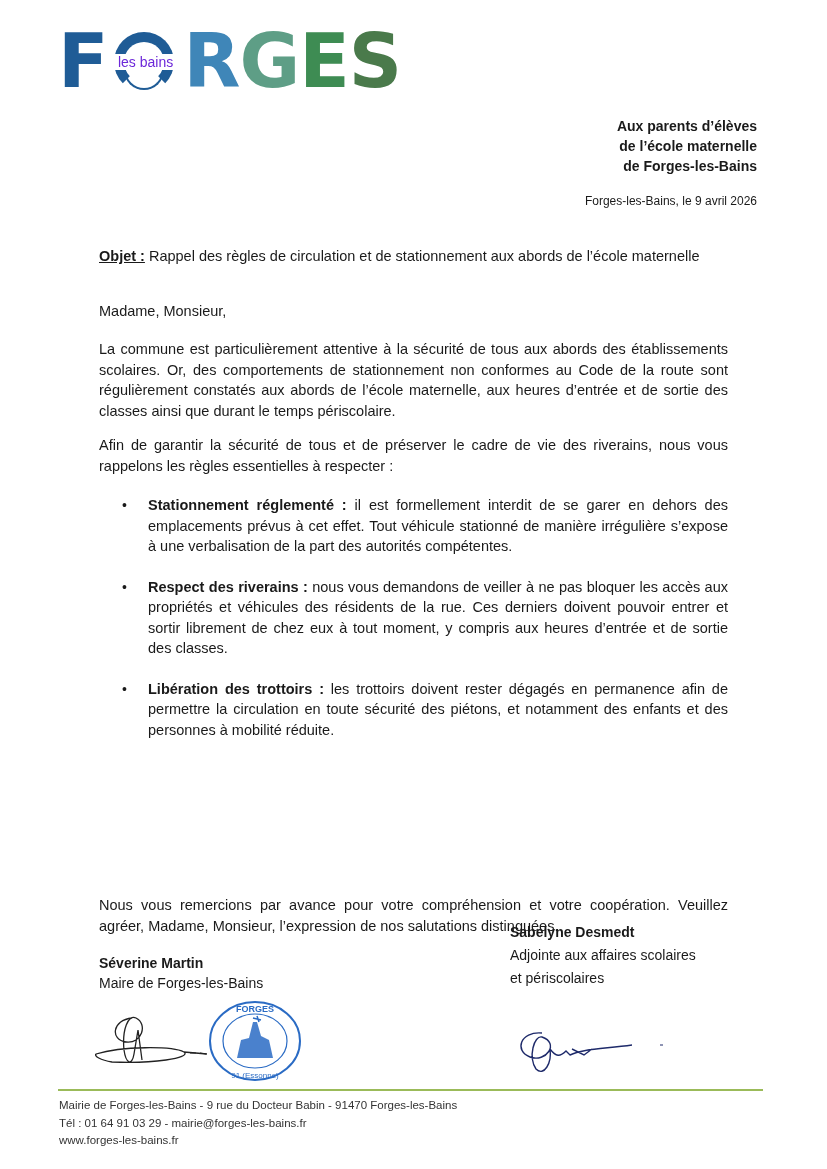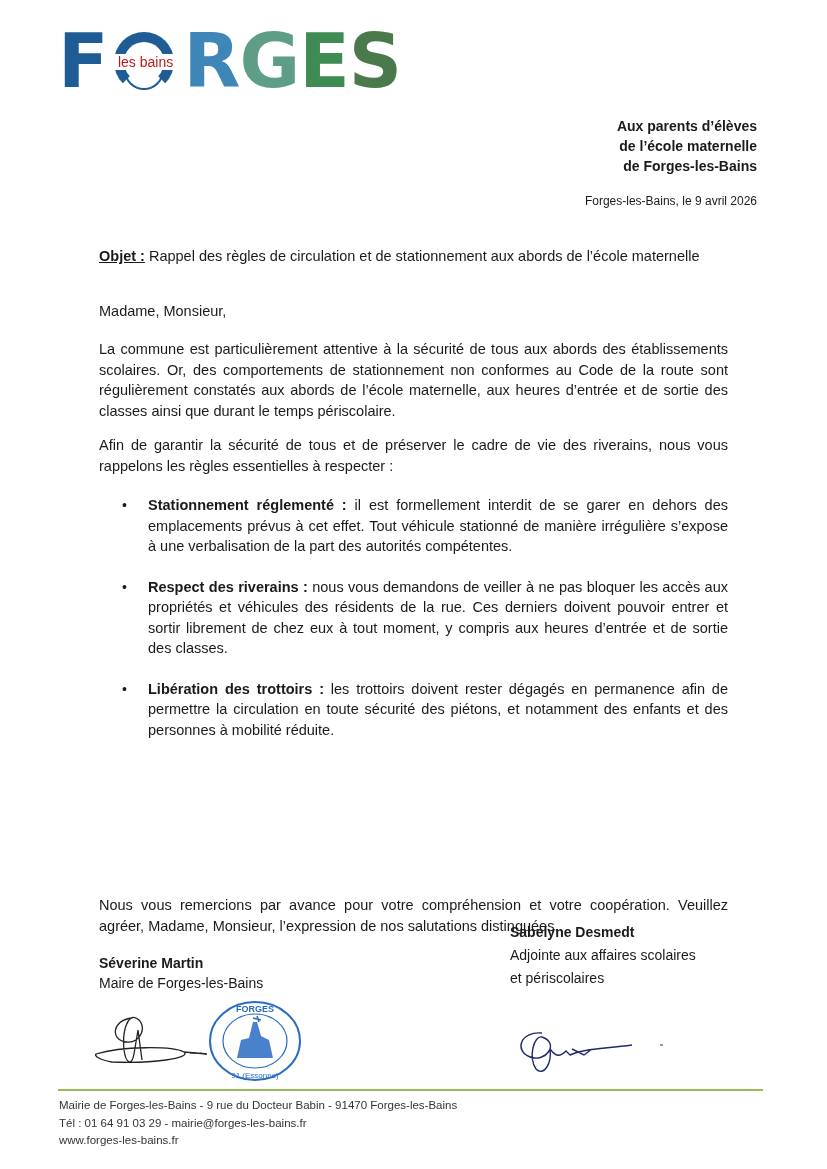--- a/index.html
+++ b/index.html
@@ -9,21 +9,21 @@
 
     
     .logo { position: absolute; left: 58px; top: 30px; height: 62px; display: flex; align-items: flex-end; }
     .logo .ltr { font-family: "DejaVu Sans", sans-serif; font-weight: bold; font-size: 74px; line-height: 62px; letter-spacing: -1px; }
     .logo .o-wrap { position: relative; width: 72px; height: 62px; margin: 0 2px; }
     .logo .o-arc { position: absolute; left: 4px; top: 2px; width: 60px; height: 60px; border-radius: 50%;
                    border: 10px solid #1f5c96; border-bottom-color: transparent; box-sizing: border-box; }
     .logo .o-bottom { position: absolute; left: 14px; top: 40px; width: 40px; height: 20px;
                       border: 2px solid #1f5c96; border-top: none; border-radius: 0 0 20px 20px; box-sizing: border-box; }
     .logo .o-text { position: absolute; left: -2px; top: 24px; width: 76px; text-align: center; font-size: 14px;
-                    font-family: "Liberation Sans", sans-serif; color: #b91c1c; background: #fff; line-height: 16px; }
+                    font-family: "Liberation Sans", sans-serif; color: #6d28d9; background: #fff; line-height: 16px; }
 
     
     .recipient { position: absolute; right: 70px; top: 116px; text-align: right; font-weight: bold; font-size: 14px; line-height: 20px; }
     .date { position: absolute; right: 70px; top: 194px; font-size: 12px; }
 
     
     .content { position: absolute; left: 99px; width: 629px; font-size: 14.5px; line-height: 20.5px; }
     .obj { top: 246px; }
     .obj .obj-label { font-weight: bold; text-decoration: underline; }
     .salutation { top: 301px; }

